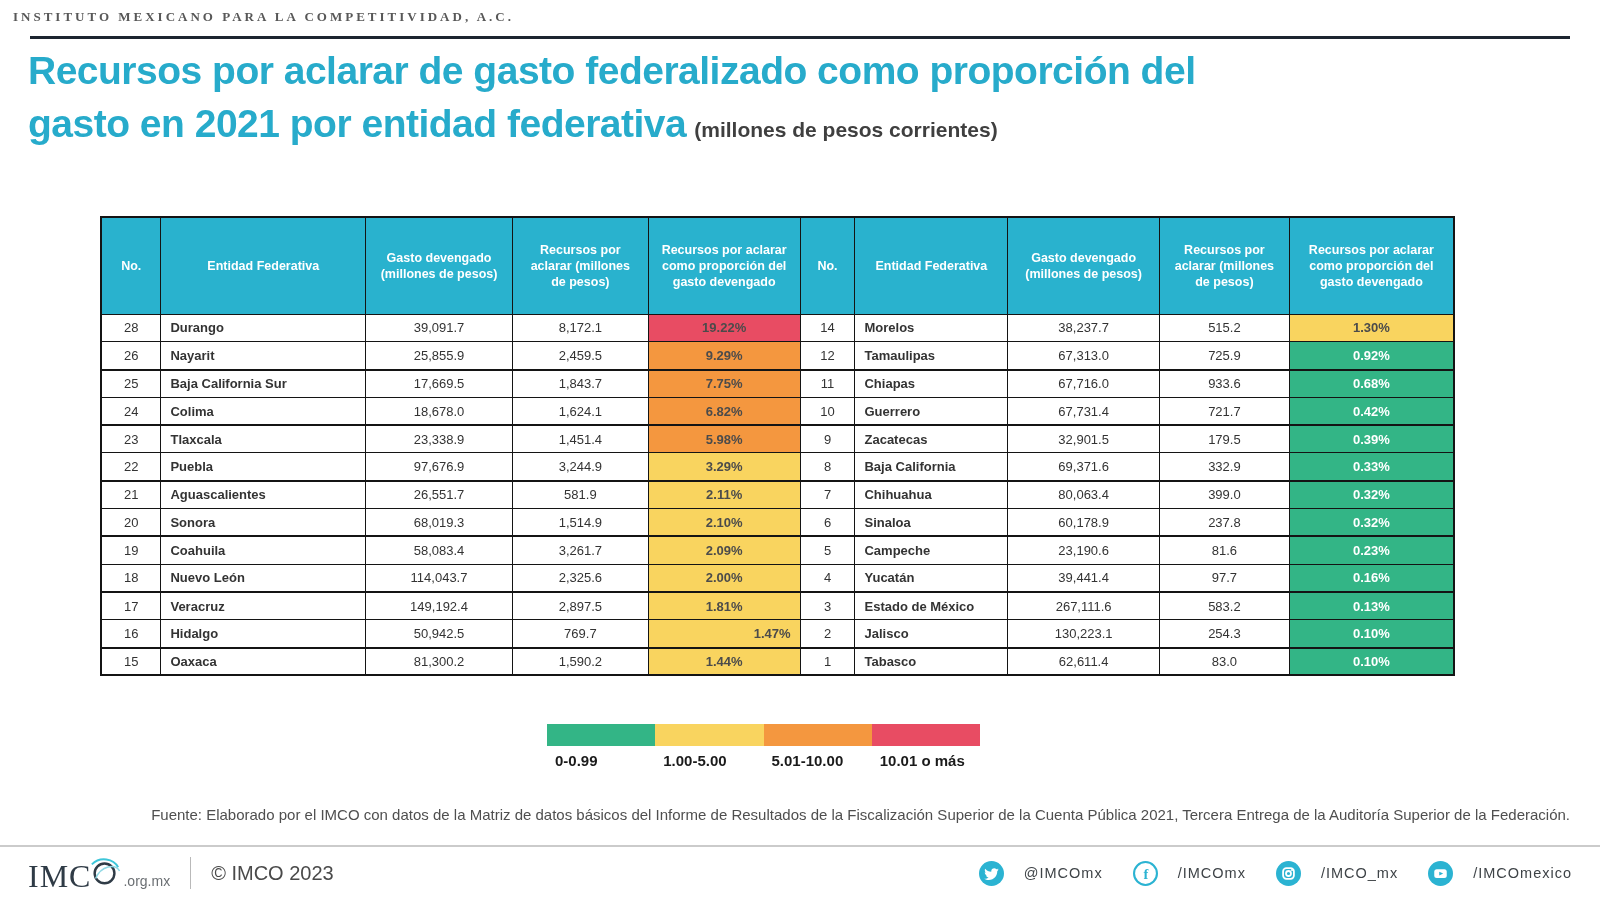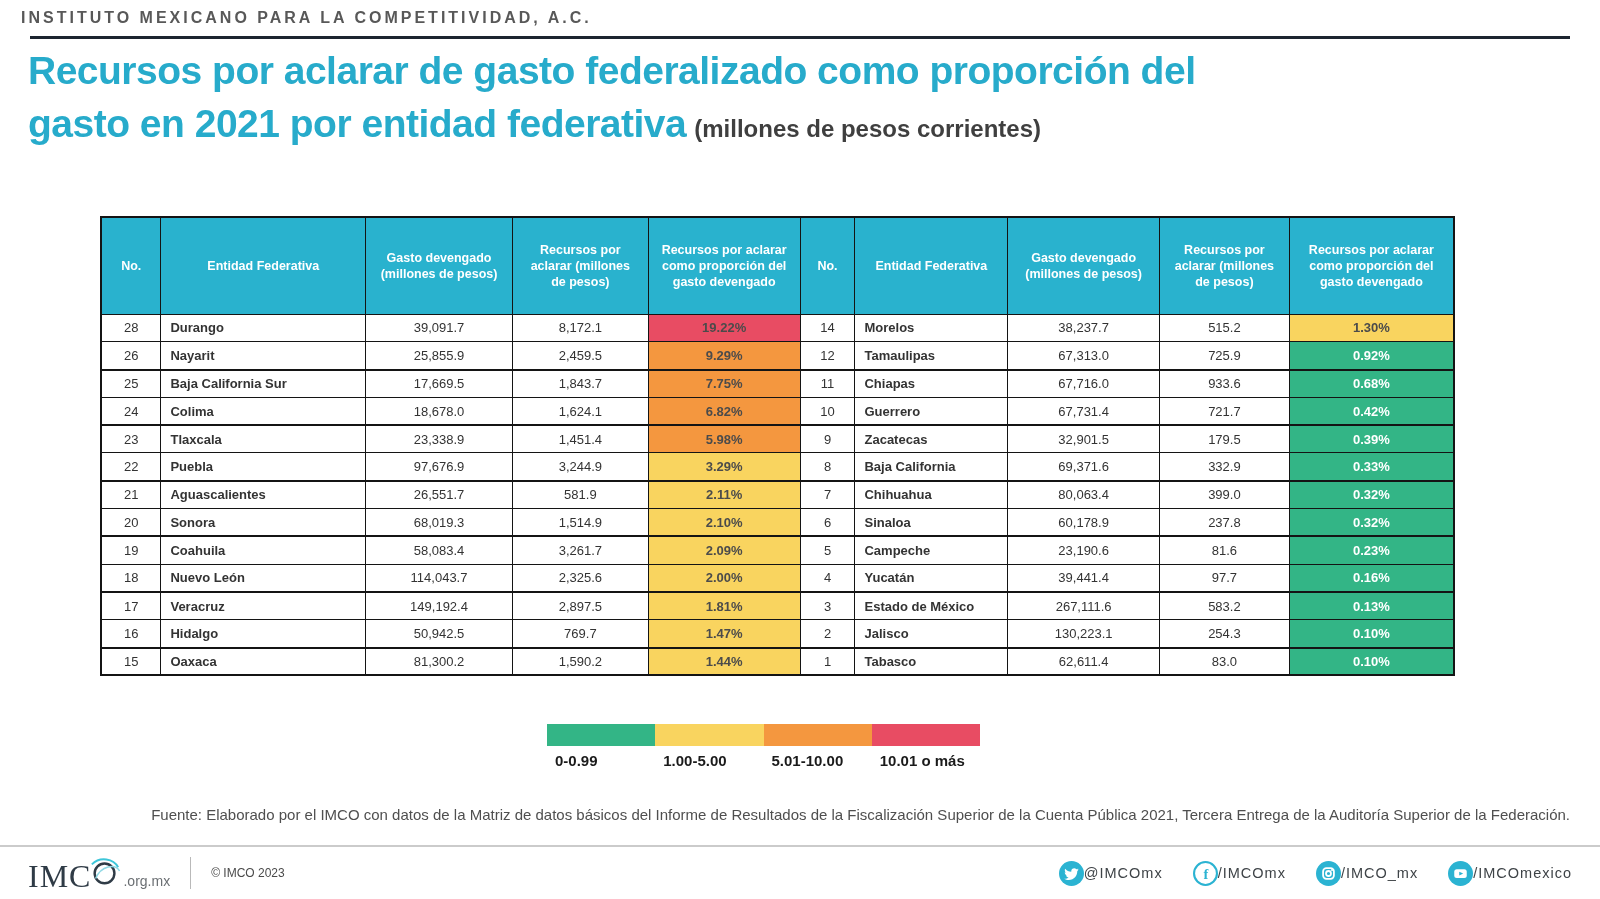--- a/index.html
+++ b/index.html
@@ -1,25 +1,25 @@
 <!DOCTYPE html>
 <html><head>
 <meta charset="utf-8">
 <style>
   * { margin:0; padding:0; box-sizing:border-box; }
   body { background:#e8e8e8; font-family:"Liberation Sans", sans-serif; }
   .page { position:relative; width:1600px; height:899px; background:#ffffff; overflow:hidden; margin:0 auto; }
 
-  .masthead { position:absolute; left:21px; top:9px; font-size:16px; font-weight:bold;
-              letter-spacing:3px; color:#585858; }
+  .masthead { position:absolute; left:13px; top:9px; font-size:13px; font-weight:bold;
+              letter-spacing:3px; color:#585858;font-family:Liberation Serif, serif; }
   .top-rule { position:absolute; left:30px; top:36px; width:1540px; height:3px; background:#1d2530; }
 
   .title { position:absolute; left:28px; top:44px; width:1545px; font-size:39px; font-weight:bold;
            color:#27abcb; line-height:53px; letter-spacing:-0.5px; }
-  .title .subtitle { font-size:24px; color:#3f3f3f; letter-spacing:0; margin-left:8px; }
+  .title .subtitle { font-size:21px; color:#3f3f3f; letter-spacing:0; margin-left:8px; }
 
   .table-wrap { position:absolute; left:100px; top:216px; width:1355px; }
   table { width:100%; border-collapse:collapse; table-layout:fixed; }
   table, th, td { border:1px solid #141414; }
   table { border-width:2px; }
   th { background:#29b2ce; color:#ffffff; font-size:12.5px; font-weight:bold; text-align:center;
        vertical-align:middle; height:97px; padding:6px 10px; line-height:16px; }
   td { height:27.8px; font-size:13px; color:#333333; padding:0 9px; background:#ffffff; }
   tbody tr:nth-child(even) td { border-bottom-width:2px; }
   td.num { text-align:center; }
@@ -37,23 +37,23 @@
   .footer-divider { position:absolute; left:0; top:845px; width:1600px; height:2px; background:#cbcbcb; }
   .footer { position:absolute; left:0; top:847px; width:1600px; height:52px;
             display:flex; align-items:center; justify-content:space-between; padding:0 28px; }
   .footer-left { display:flex; align-items:center; }
   .logo { display:flex; align-items:flex-end; }
   .logo-imc { font-family:"Liberation Serif", serif; font-size:32px; line-height:30px;
               font-weight:normal; color:#2f3b46; letter-spacing:1px; }
   .logo-o { margin-left:-2px; }
   .logo-domain { font-size:14px; color:#6b6f73; margin-left:2px; padding-bottom:2px; }
   .footer-sep { width:1px; height:32px; background:#b9b9b9; margin:0 20px; }
-  .copyright { font-size:12px; color:#4a4a4a; }
+  .copyright { font-size:20px; color:#4a4a4a; }
   .social { display:flex; align-items:center; gap:30px; }
-  .social-item { display:flex; align-items:center; gap:0; }
+  .social-item { display:flex; align-items:center; gap:20px; }
   .social-item .handle { font-size:14.5px; color:#3e4347; letter-spacing:1px; }
   .social-item svg { display:block; }
 </style>
 </head>
 <body>
 
 <div class="page">
 
   <div class="masthead">INSTITUTO MEXICANO PARA LA COMPETITIVIDAD, A.C.</div>
   <div class="top-rule"></div>
@@ -219,21 +219,21 @@
             <td class="name">Estado de México</td>
             <td class="num">267,111.6</td>
             <td class="num">583.2</td>
             <td class="pct" style="background: rgb(51, 181, 134); color: rgb(255, 255, 255);">0.13%</td>
           </tr>
           <tr>
             <td class="num">16</td>
             <td class="name">Hidalgo</td>
             <td class="num">50,942.5</td>
             <td class="num">769.7</td>
-            <td class="pct" style="background: rgb(249, 212, 95); color: rgb(75, 75, 75);">1.47%</td>
+            <td class="pct" style="background: rgb(249, 212, 95); color: rgb(75, 75, 75); text-align: right;">1.47%</td>
             <td class="num">2</td>
             <td class="name">Jalisco</td>
             <td class="num">130,223.1</td>
             <td class="num">254.3</td>
             <td class="pct" style="background: rgb(51, 181, 134); color: rgb(255, 255, 255);">0.10%</td>
           </tr>
           <tr>
             <td class="num">15</td>
             <td class="name">Oaxaca</td>
             <td class="num">81,300.2</td>

